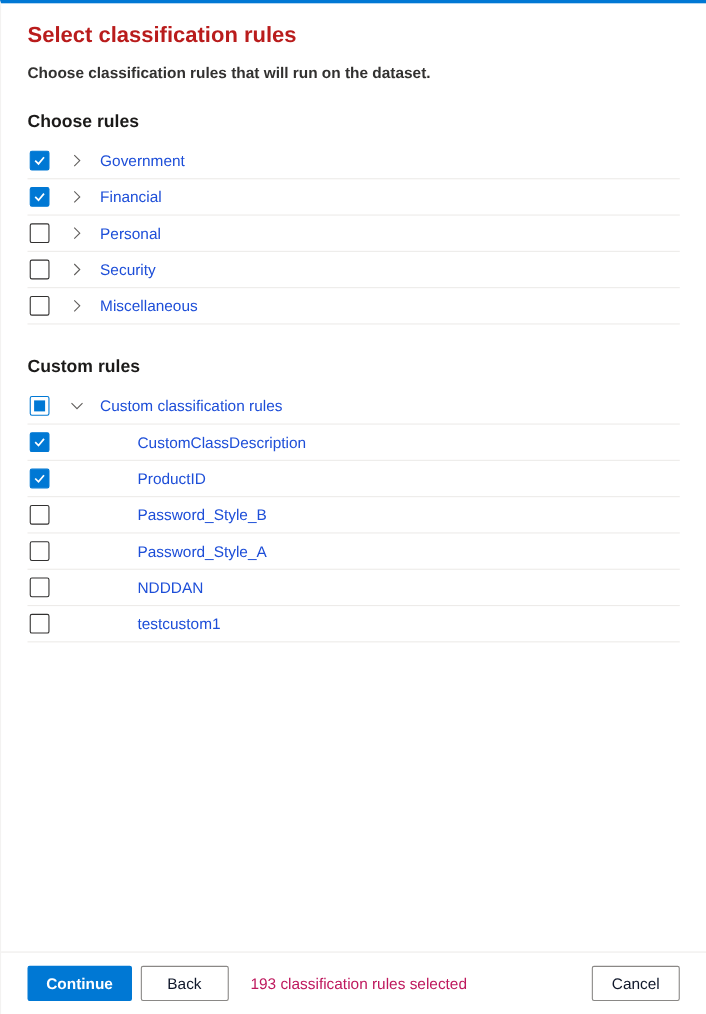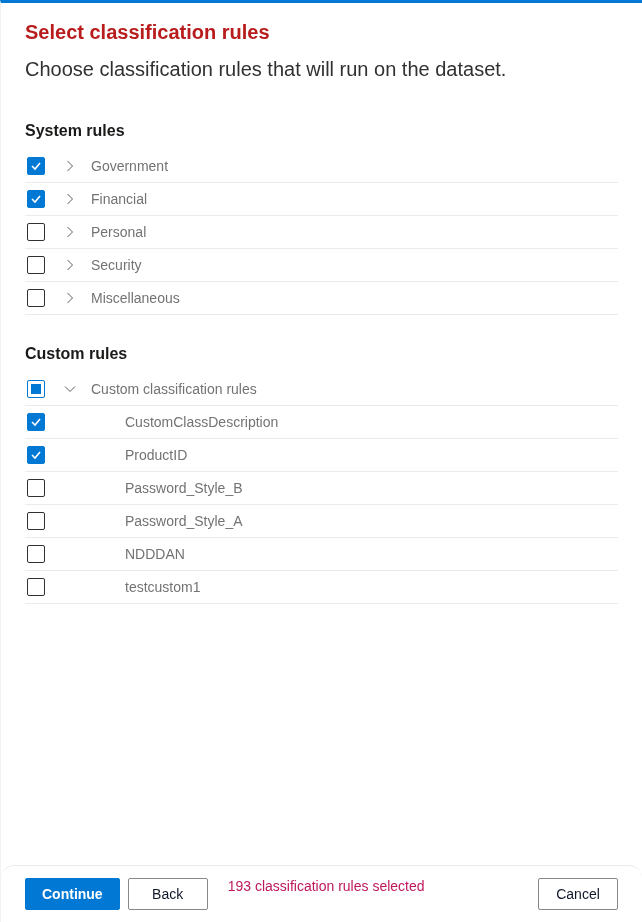--- a/index.html
+++ b/index.html
@@ -21,23 +21,24 @@
       padding: 18px 24px 0 24px;
       overflow: auto;
     }
     h1.page-title {
       font-size: 20px;
       font-weight: 600;
       color: #b91c1c;
       margin-bottom: 14px;
     }
     .description {
-      font-size: 20px;
+      font-size: 14px;
       color: #323130;
-      margin-bottom: 41px;
+      margin-bottom: 28px;
+      font-weight: bold;
     }
     .section-header {
       font-size: 16px;
       font-weight: 600;
       color: #1b1a19;
       margin-bottom: 10px;
       margin-top: 4px;
     }
     .rule-list {
       margin-bottom: 30px;
@@ -92,29 +93,28 @@
       width: 14px;
       margin-right: 14px;
       flex-shrink: 0;
     }
     .indent-spacer {
       width: 34px;
       flex-shrink: 0;
     }
     .rule-label {
       font-size: 14px;
-      color: #737373;
+      color: #1d4ed8;
     }
     .footer {
       border-top: 1px solid #edebe9;
       padding: 12px 24px;
       display: flex;
-      align-items: flex-start;
+      align-items: center;
       gap: 8px;
-      border-radius: 13px;
     }
     .btn {
       height: 32px;
       min-width: 80px;
       padding: 0 16px;
       border-radius: 2px;
       font-size: 14px;
       font-family: inherit;
       cursor: pointer;
       display: inline-flex;
@@ -139,21 +139,21 @@
     }
     .footer-spacer { flex: 1; }
   </style>
 </head>
 <body>
 
 <div class="panel-content">
   <h1 class="page-title">Select classification rules</h1>
   <p class="description">Choose classification rules that will run on the dataset.</p>
 
-  <div class="section-header">System rules</div>
+  <div class="section-header">Choose rules</div>
   <div class="rule-list" id="system-list">
       <div class="rule-row">
         <div class="checkbox checked">
           <svg width="12" height="12" viewBox="0 0 12 12">
             <path d="M2 6 L5 9 L10 3" fill="none" stroke="#ffffff" stroke-width="1.6"></path>
           </svg>
         </div>
         <span class="expand-icon">
           <svg width="12" height="12" viewBox="0 0 12 12">
             <path d="M3.5 1 L8.5 6 L3.5 11" fill="none" stroke="#605e5c" stroke-width="1"></path>

